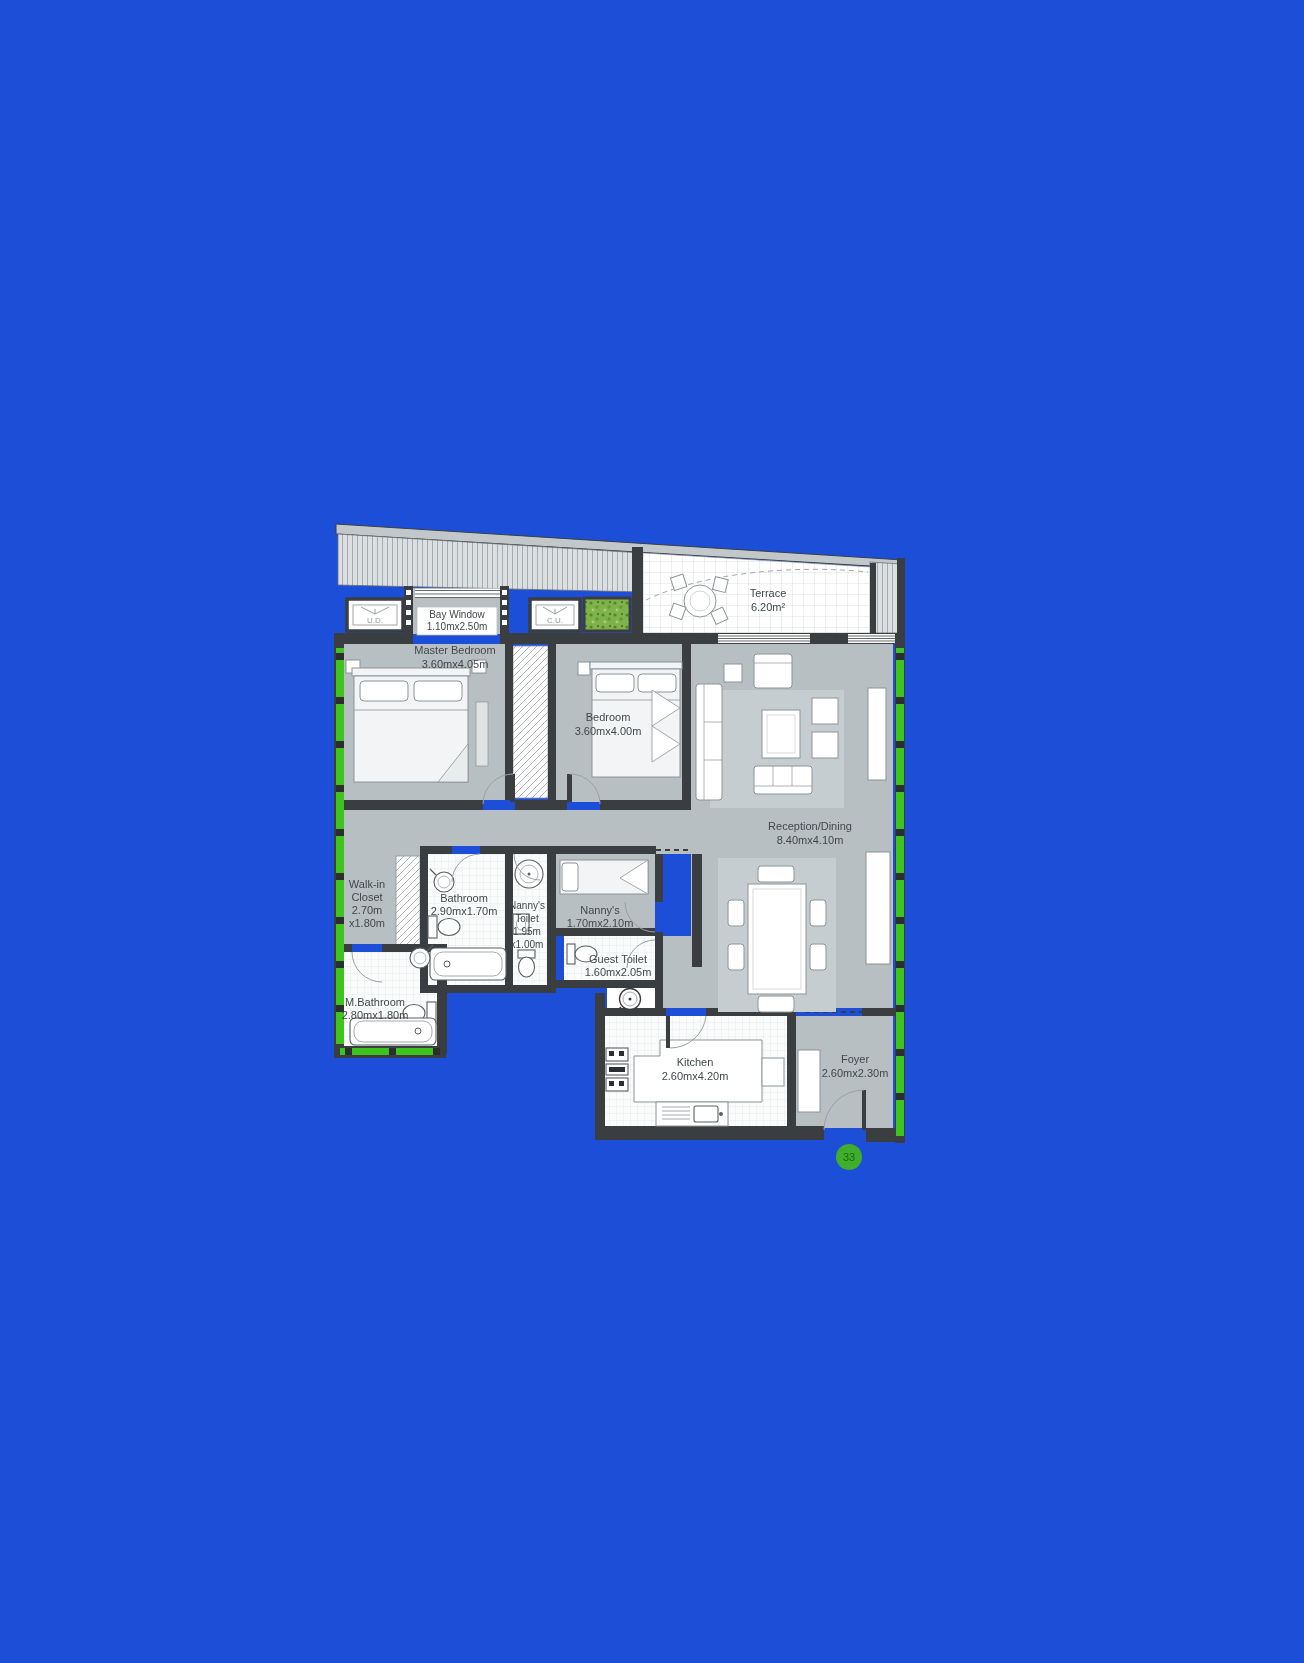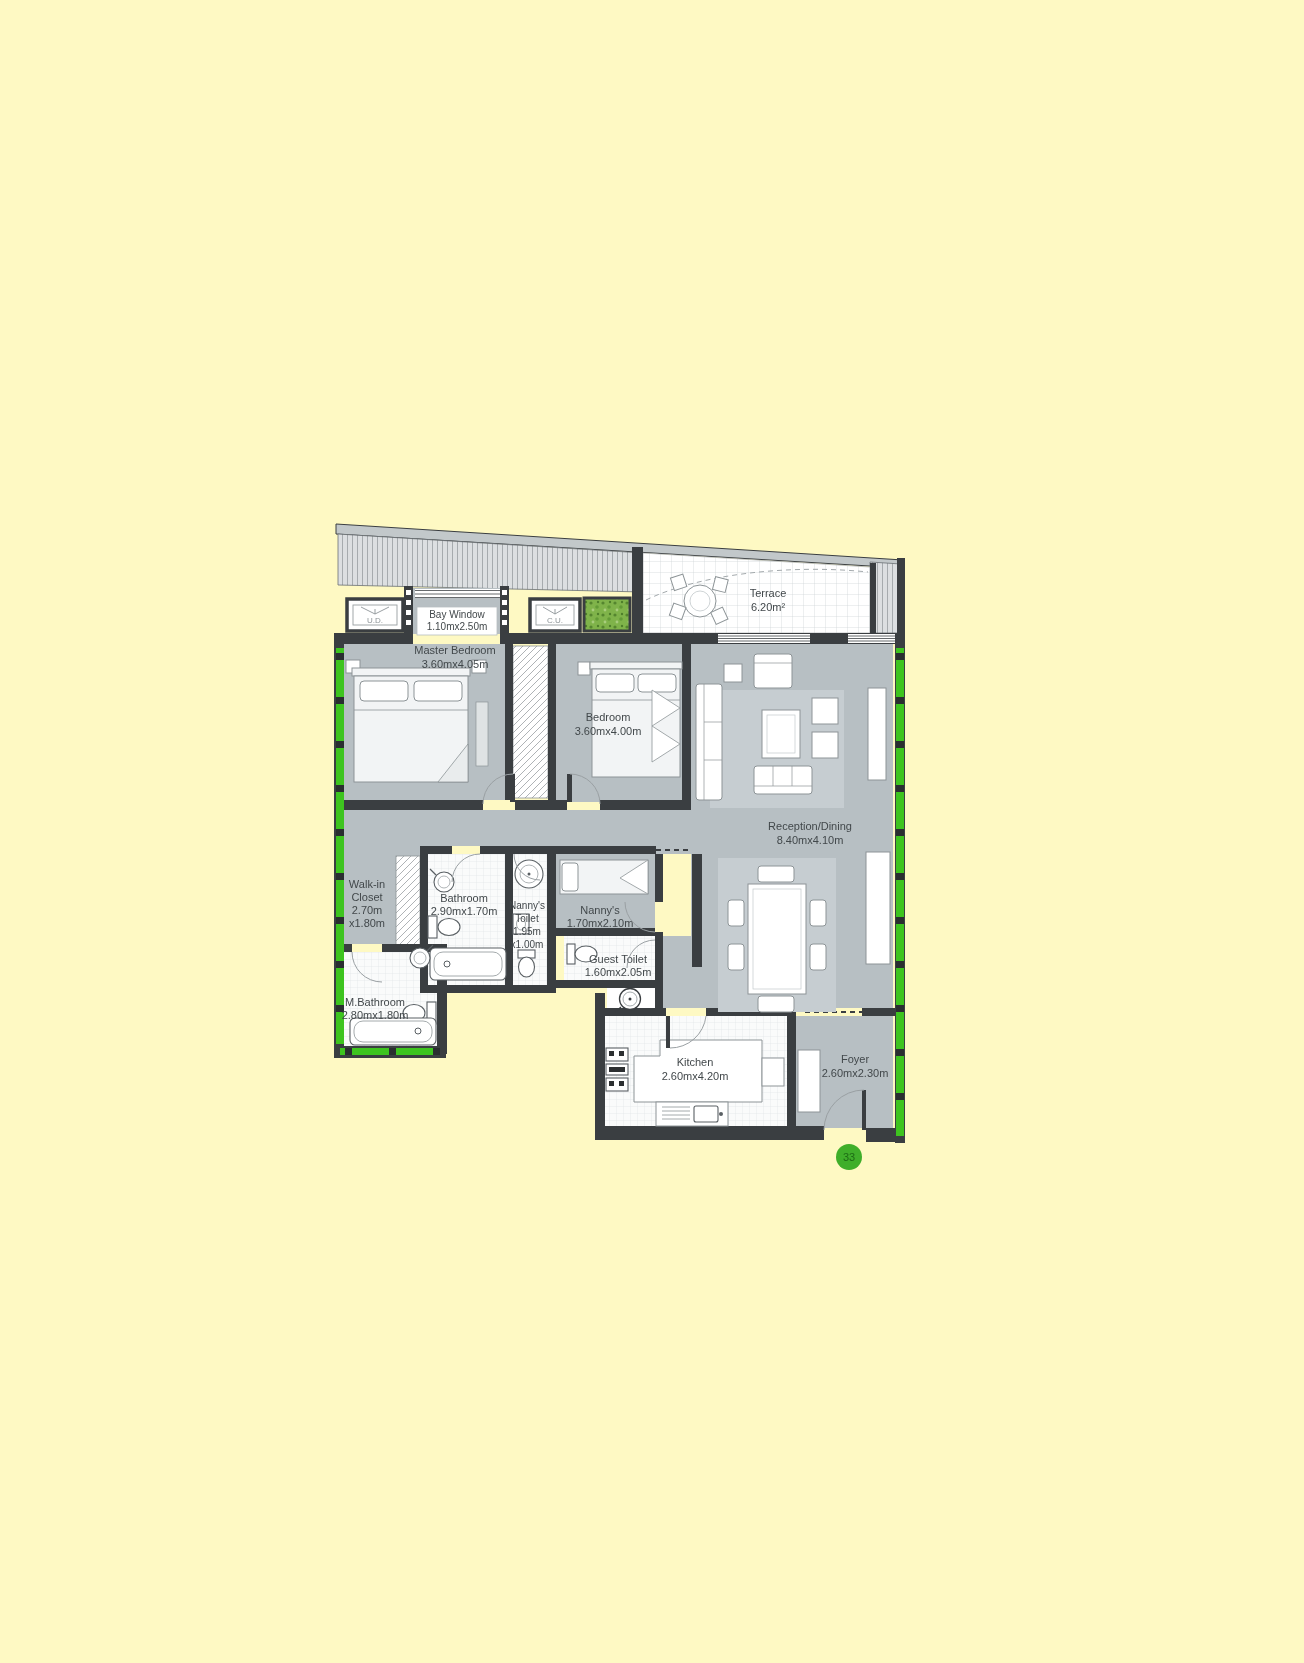--- a/index.html
+++ b/index.html
@@ -1,16 +1,16 @@
 <!DOCTYPE html>
 <html><head>
 <meta charset="utf-8">
 <style>
   html,body{margin:0;padding:0;background:#ffffff;}
-  .page{position:relative;width:1304px;height:1663px;background:#fef9c3;overflow:hidden;
+  .page{position:relative;width:1304px;height:1663px;background:#1d4ed8;overflow:hidden;
         font-family:"Liberation Sans",sans-serif;}
   svg{position:absolute;left:0;top:0;}
   text{font-family:"Liberation Sans",sans-serif;fill:#42484b;}
   .lbl{font-size:11px;}
   .lbl-s{font-size:10px;}
   .lbl-xs{font-size:8px;fill:#8d9497;}
   .badge-t{font-size:11px;fill:#1d6b15;}
   .wall{fill:#3a3e41;}
   .floor{fill:#b7bfc3;}
   .rug{fill:#c6cdd1;}

